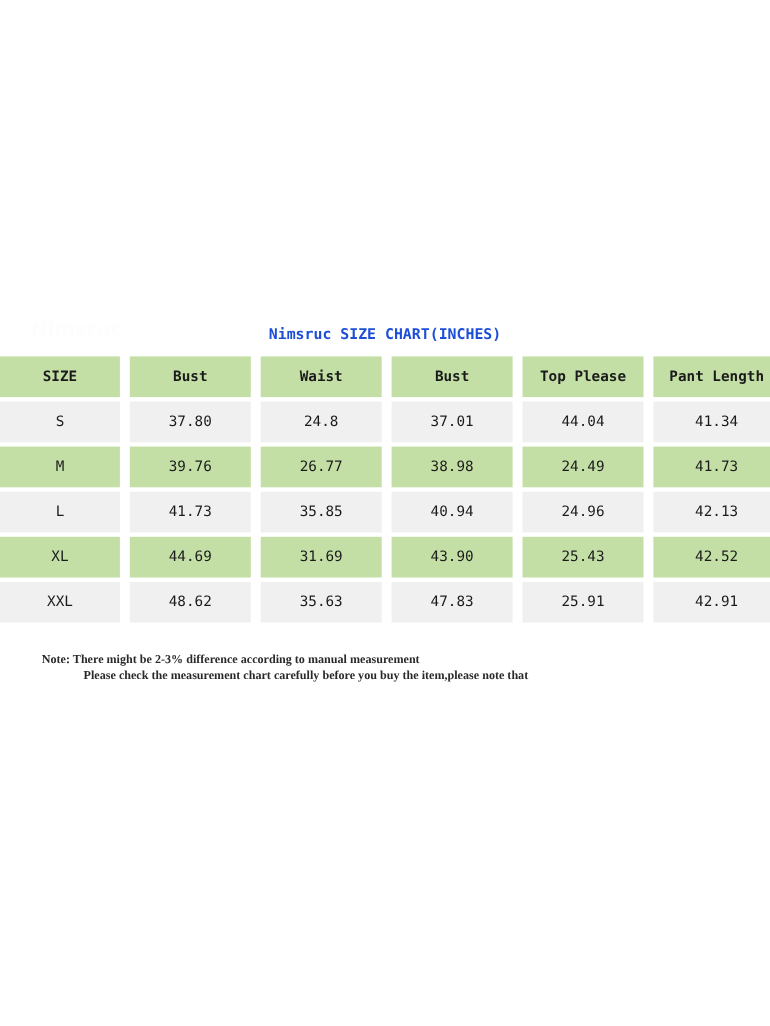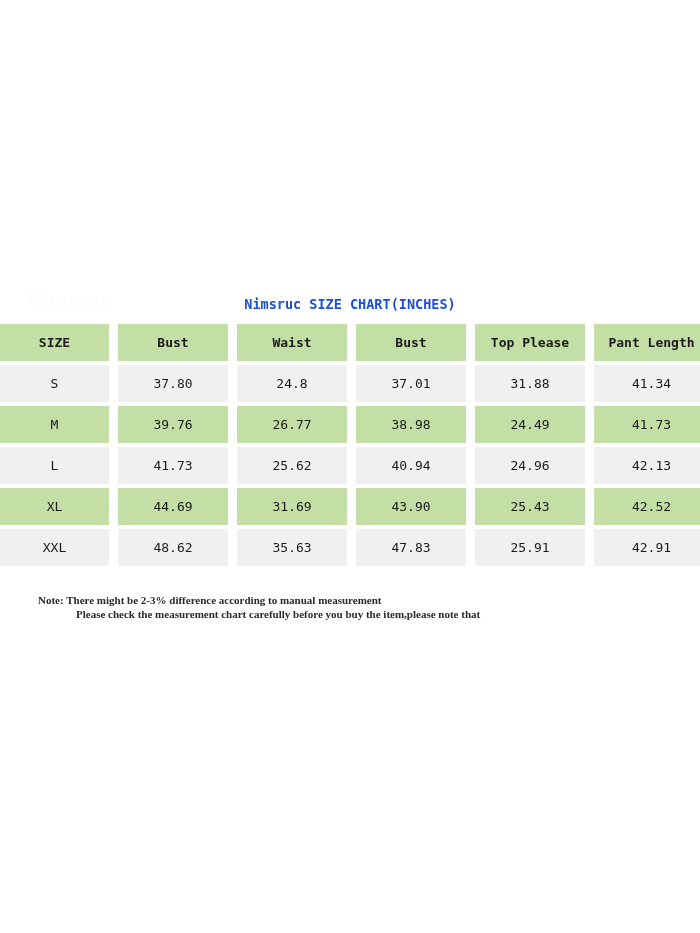--- a/index.html
+++ b/index.html
@@ -122,37 +122,37 @@
         <td class="c3">Bust</td>
         <td class="c4">Top Please</td>
         <td class="c5">Pant Length</td>
       </tr>
 
       <tr class="row-grey">
         <td class="c0">S</td>
         <td class="c1">37.80</td>
         <td class="c2">24.8</td>
         <td class="c3">37.01</td>
-        <td class="c4">31.88</td>
+        <td class="c4">44.04</td>
         <td class="c5">41.34</td>
       </tr>
 
       <tr class="row-green">
         <td class="c0">M</td>
         <td class="c1">39.76</td>
         <td class="c2">26.77</td>
         <td class="c3">38.98</td>
         <td class="c4">24.49</td>
         <td class="c5">41.73</td>
       </tr>
 
       <tr class="row-grey">
         <td class="c0">L</td>
         <td class="c1">41.73</td>
-        <td class="c2">25.62</td>
+        <td class="c2">35.85</td>
         <td class="c3">40.94</td>
         <td class="c4">24.96</td>
         <td class="c5">42.13</td>
       </tr>
 
       <tr class="row-green">
         <td class="c0">XL</td>
         <td class="c1">44.69</td>
         <td class="c2">31.69</td>
         <td class="c3">43.90</td>

